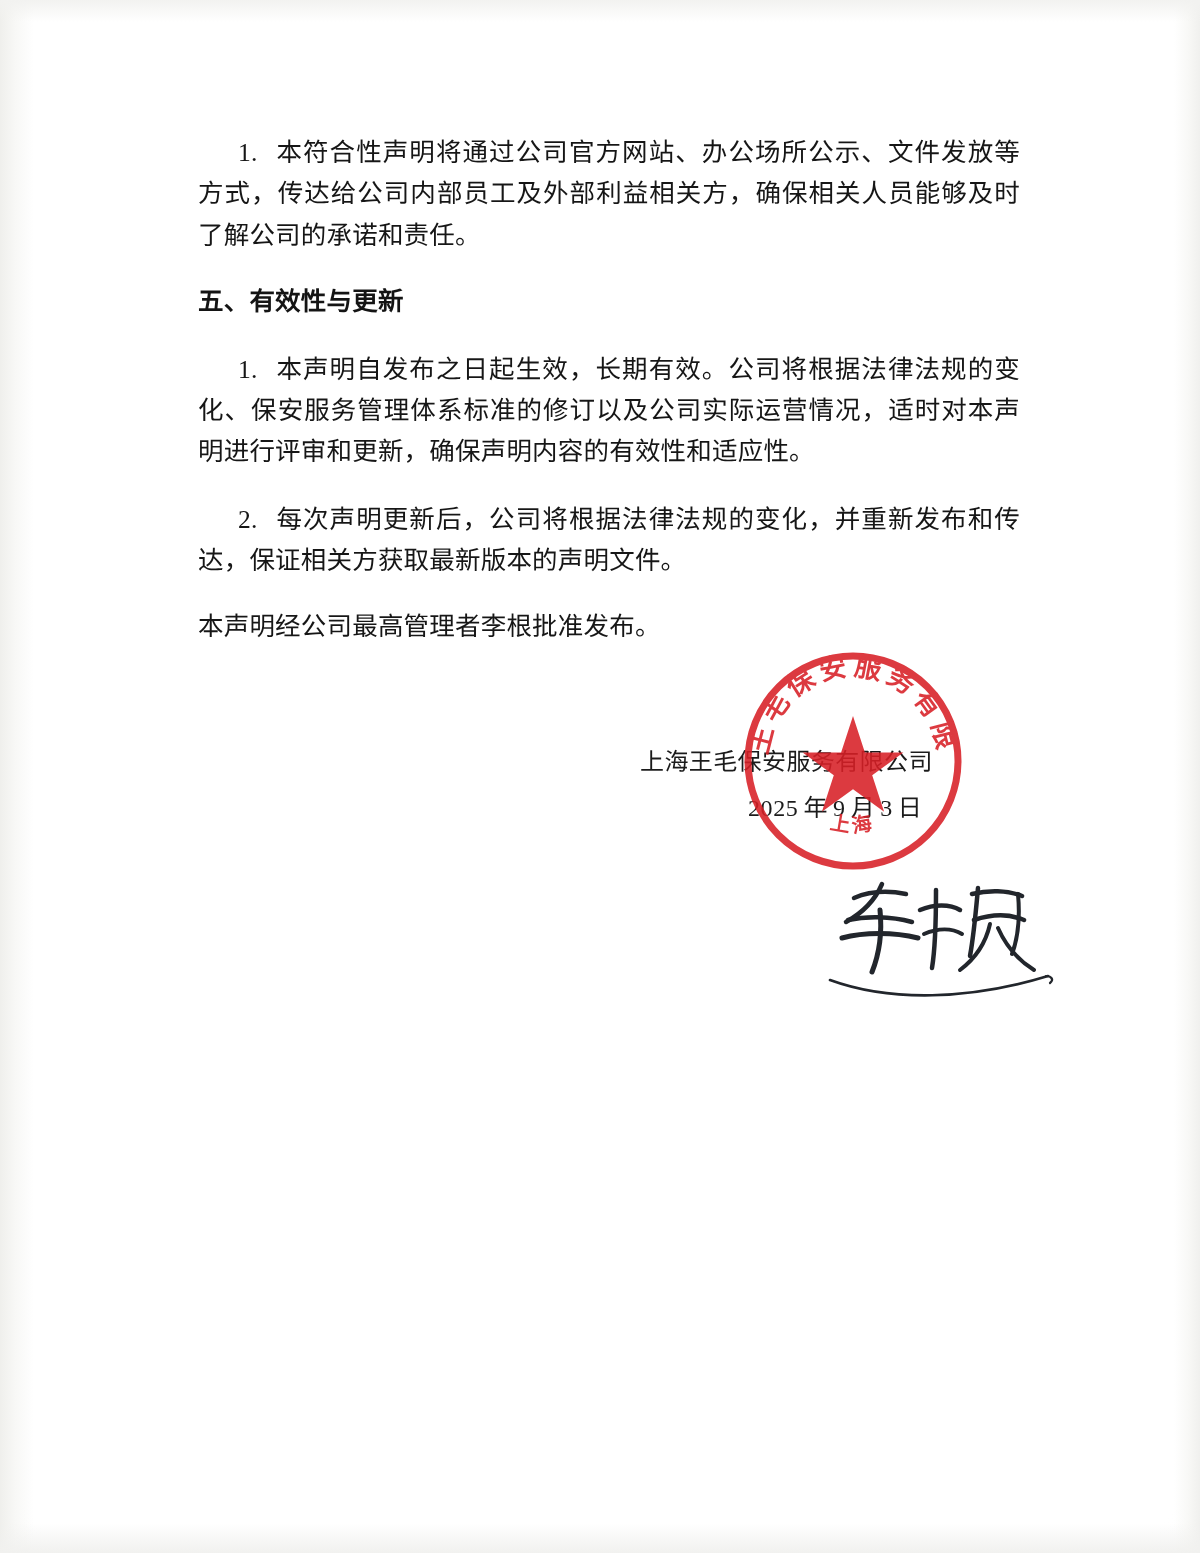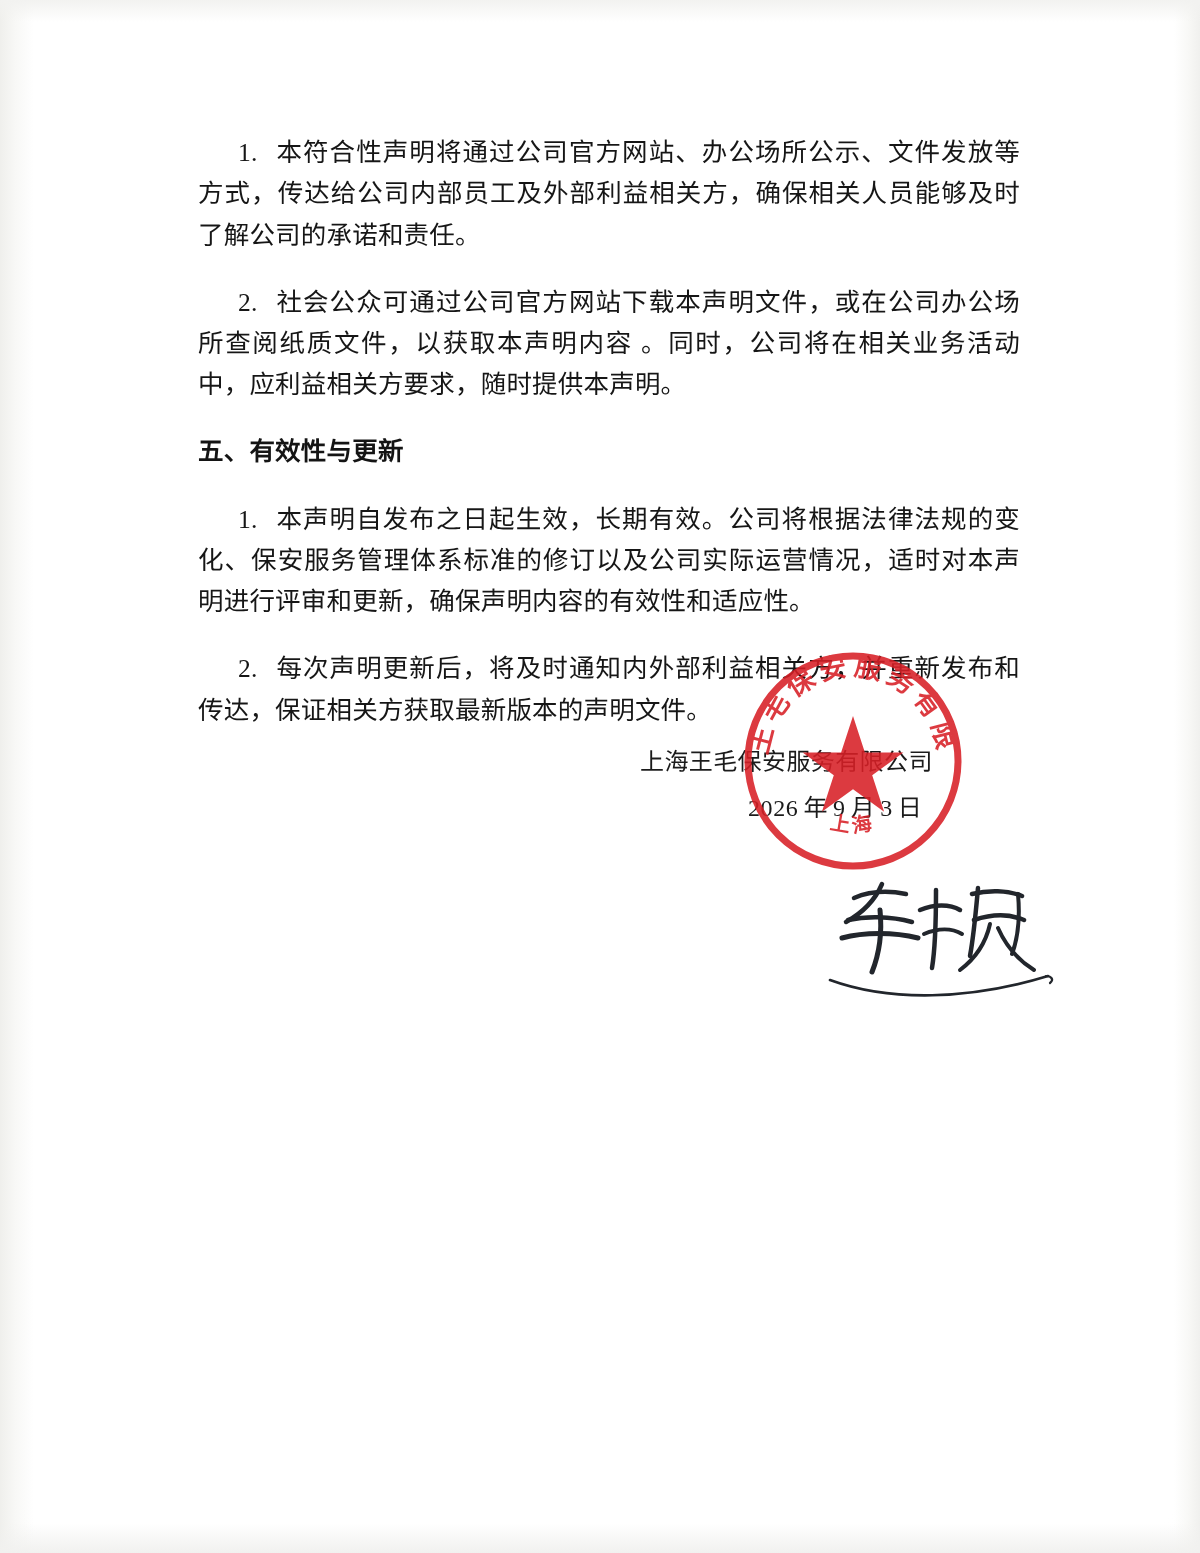--- a/index.html
+++ b/index.html
@@ -143,33 +143,33 @@
 <div class="page">
   <div class="page-edge-left"></div>
   <div class="page-edge-right"></div>
   <div class="page-edge-top"></div>
   <div class="page-edge-bottom"></div>
 
   <div class="content">
 
     <p class="para"><span class="numlead"><span class="num">1.</span></span><span>本符合性声明将通过公司官方网站、办公场所公示、文件发放等方式，传达给公司内部员工及外部利益相关方，确保相关人员能够及时了解公司的承诺和责任。</span></p>
 
-    <p class="para"><span class="numlead"><span class="num">2.</span></span><span>社会公众可通过公司官方网站下载本声明文件，或在公司办公场所查阅纸质文件，以获取本声明内容 。同时，公司将在相关业务活动中，应利益相关方要求，随时提供本声明。</span></p>
 
     <h2 class="section">五、有效性与更新</h2>
 
     <p class="para"><span class="numlead"><span class="num">1.</span></span><span>本声明自发布之日起生效，长期有效。公司将根据法律法规的变化、保安服务管理体系标准的修订以及公司实际运营情况，适时对本声明进行评审和更新，确保声明内容的有效性和适应性。</span></p>
 
-    <p class="para"><span class="numlead"><span class="num">2.</span></span><span>每次声明更新后，将及时通知内外部利益相关方，并重新发布和传达，保证相关方获取最新版本的声明文件。</span></p>
-
+    <p class="para"><span class="numlead"><span class="num">2.</span></span><span>每次声明更新后，公司将根据法律法规的变化，并重新发布和传达，保证相关方获取最新版本的声明文件。</span></p>
+
+    <p class="closing">本声明经公司最高管理者李根批准发布。</p>
   </div>
 
   <div class="sign-block">
     <div class="sign-line">上海王毛保安服务有限公司</div>
-    <div class="sign-line date"><span>2026</span><span class="u">年</span><span>9</span><span class="u">月</span><span>3</span><span class="u">日</span></div>
+    <div class="sign-line date"><span>2025</span><span class="u">年</span><span>9</span><span class="u">月</span><span>3</span><span class="u">日</span></div>
   </div>
 
   <div class="seal">
     <svg width="222" height="222" viewBox="0 0 222 222" xmlns="http://www.w3.org/2000/svg">
       <defs>
         <path id="sealTopArc" d="M 26 111 A 85 85 0 0 1 196 111"></path>
         <path id="sealBottomArc" d="M 40 111 A 71 71 0 0 0 182 111"></path>
       </defs>
       <g opacity="0.88">
         <circle cx="111" cy="111" r="105" fill="none" stroke="#d81f26" stroke-width="7"></circle>

